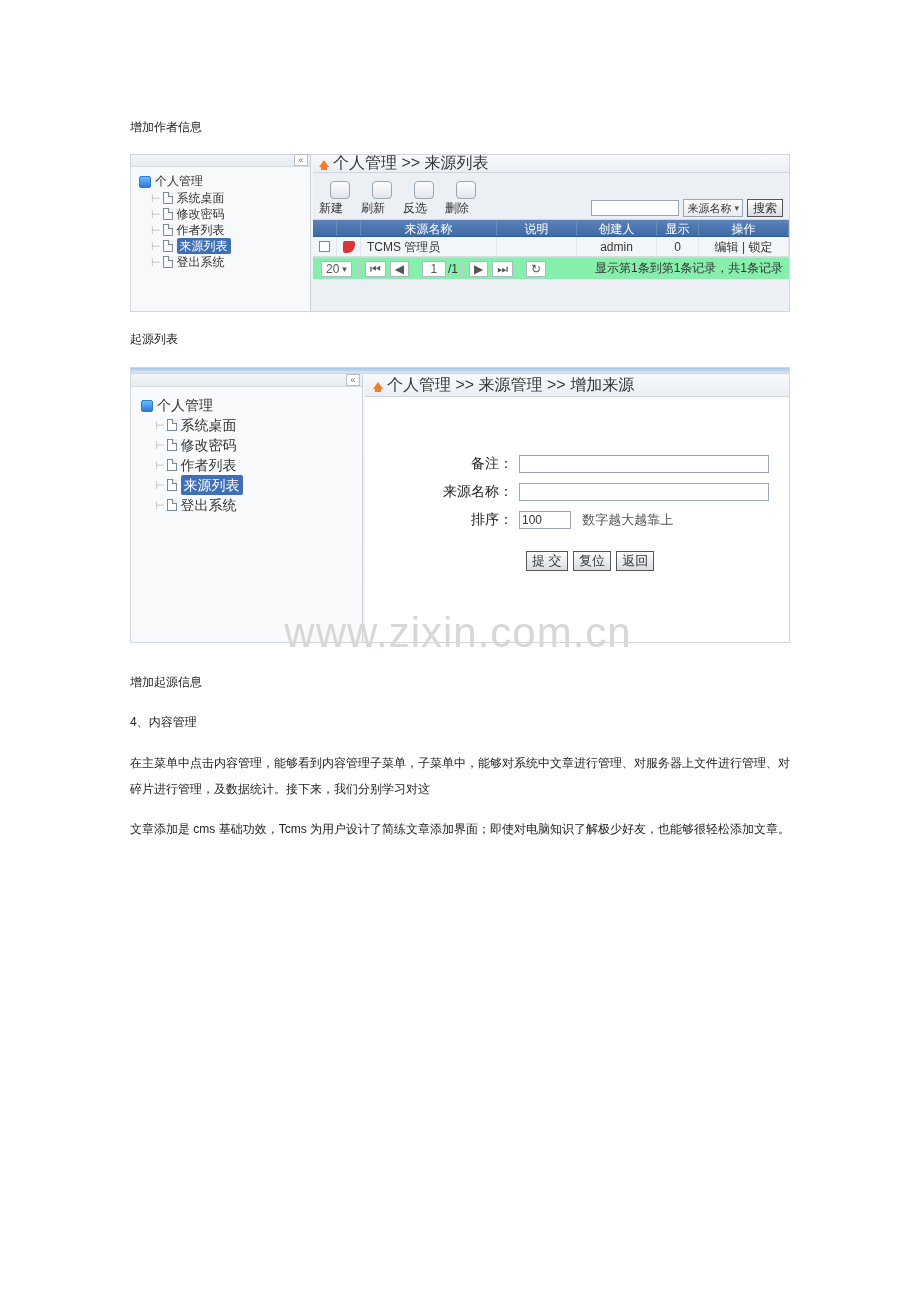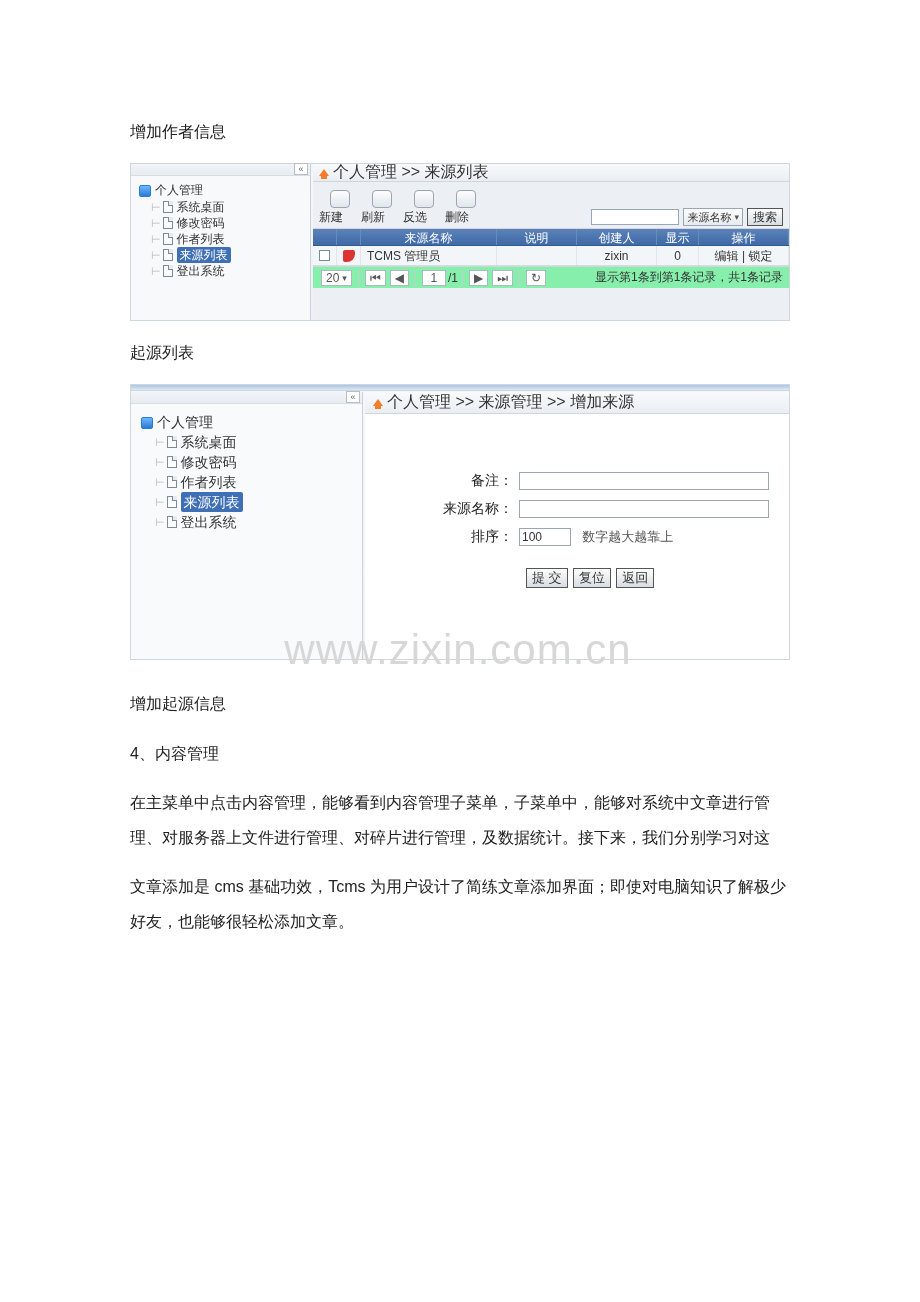--- a/index.html
+++ b/index.html
@@ -10,21 +10,21 @@
     font-family: "SimSun","宋体","Microsoft YaHei",Arial,sans-serif;
     font-size: 14px;
     color: #222;
   }
   .page {
     width: 920px;
     margin: 0 auto;
     padding: 100px 130px 60px 130px;
   }
   .doc-text {
-    font-size: 16px;
+    font-size: 12px;
     line-height: 2.2;
     margin: 14px 0;
   }
   .screenshot {
     border: 1px solid #cfd6dd;
     background: linear-gradient(#f4f7fa,#eef2f6);
     position: relative;
     font-size: 12px;
     color: #333;
     margin: 8px 0 6px 0;
@@ -348,21 +348,21 @@
         <div class="c3">说明</div>
         <div class="c4">创建人</div>
         <div class="c5">显示</div>
         <div class="c6">操作</div>
       </div>
       <div class="grid-row">
         <div class="c0"><span class="chk"></span></div>
         <div class="c1"><span class="ico-flag"></span></div>
         <div class="c2">TCMS 管理员</div>
         <div class="c3"></div>
-        <div class="c4">zixin</div>
+        <div class="c4">admin</div>
         <div class="c5">0</div>
         <div class="c6">编辑 | 锁定</div>
       </div>
       <div class="pager">
         <div class="box">
           <span>20</span>
           <span class="sel-caret">▾</span>
         </div>
         <span class="sep"></span>
         <div class="box">⏮</div>

